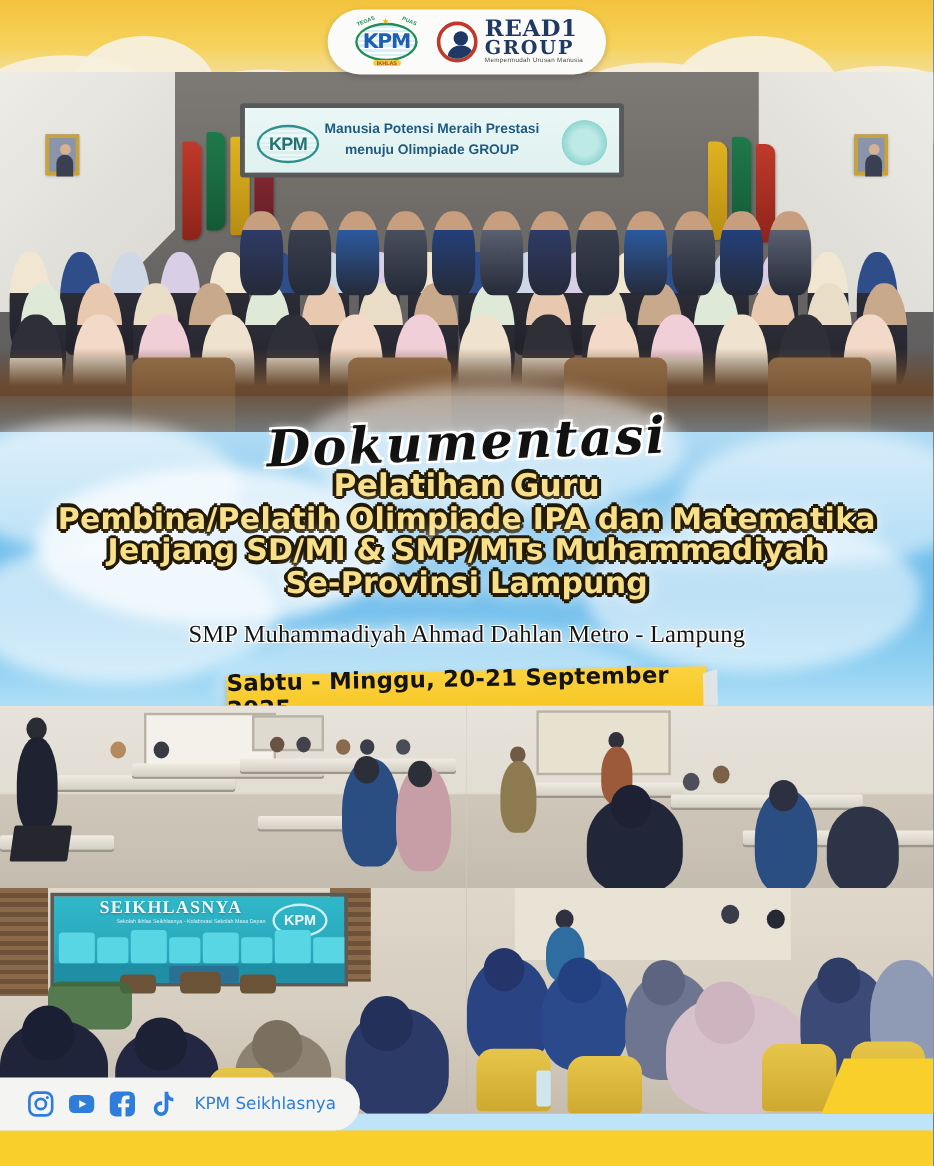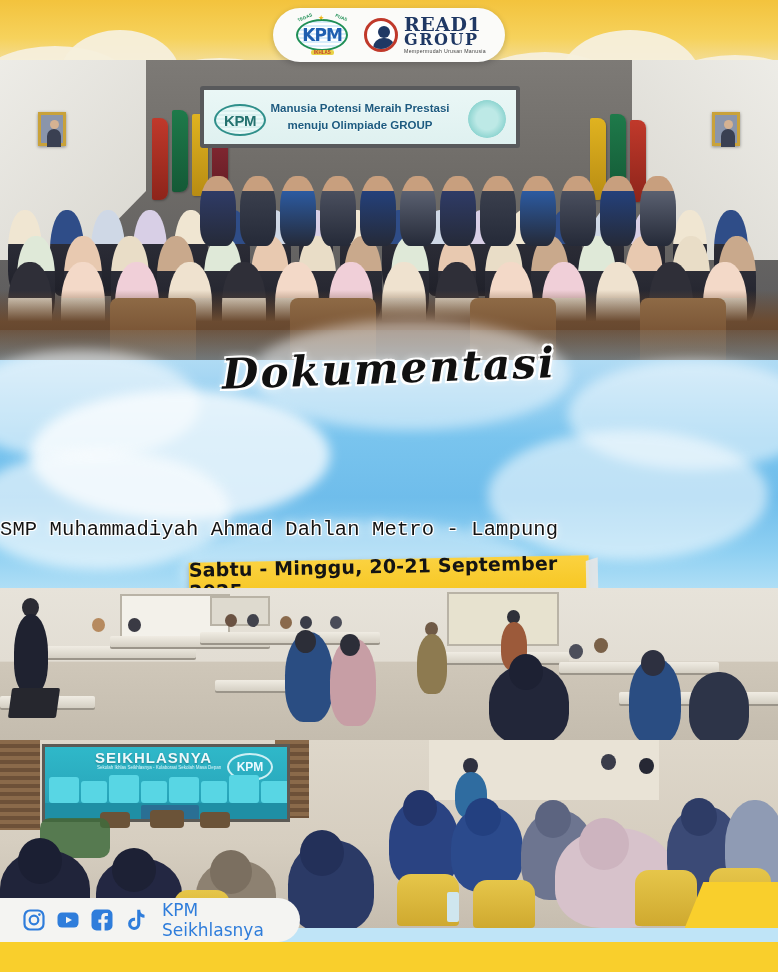--- a/index.html
+++ b/index.html
@@ -110,22 +110,22 @@
       -1.6px 1.6px 0 #231a06, 1.6px 1.6px 0 #231a06,
       -3.2px 0 0 #231a06, 3.2px 0 0 #231a06, 0 -3.2px 0 #231a06, 0 3.2px 0 #231a06,
       0 0 12px rgba(255,255,255,.95), 0 0 20px rgba(255,255,255,.85);
   }
   .t1{font-size:26px;}
   .t2{font-size:25px;}
   .t3{font-size:25px;}
   .t4{font-size:25px;}
 
   .subtitle{
-    position:absolute;left:0;top:518px;width:778px;text-align:left;
-    font-family:Liberation Mono, monospace;
+    position:absolute;left:0;top:518px;width:778px;text-align:center;
+    font-family:Liberation Serif, serif;
     font-size:20.5px;color:#141414;font-weight:500;letter-spacing:.1px;
     text-shadow:-1px -1px 0 #fff,1px -1px 0 #fff,-1px 1px 0 #fff,1px 1px 0 #fff,0 0 10px rgba(255,255,255,.9);
   }
 
   .date-ribbon{
     position:absolute;left:189px;top:559px;width:400px;height:36px;
     background:linear-gradient(180deg,#fbd240,#f6c621);
     display:flex;align-items:center;justify-content:center;
     transform:rotate(-1.1deg);
     box-shadow:0 3px 6px rgba(0,0,0,.25);
@@ -156,22 +156,22 @@
   .p3a{position:relative;width:389px;height:188px;overflow:hidden;background:#b9b0a2;}
   .p3b{position:relative;width:389px;height:188px;overflow:hidden;background:#c3bbae;}
   .hallroom{position:absolute;inset:0;
     background:linear-gradient(180deg,#ded7ca 0%,#d6cec0 55%,#c6bdaf 100%);}
   .seikhl-screen{
     position:absolute;left:42px;top:4px;width:248px;height:78px;
     background:linear-gradient(180deg,#2fb8c9 0%,#2aa9bd 60%,#2196ad 100%);
     border:3px solid #5c5a55;overflow:hidden;
   }
   .seikhl-screen .sk-title{
-    position:absolute;left:50px;top:2px;font-size:15px;font-weight:900;color:#eef9fb;letter-spacing:1px;
-    font-family:Liberation Sans, sans-serif;text-shadow:0 1px 2px rgba(0,0,0,.3);
+    position:absolute;left:38px;top:2px;font-size:15px;font-weight:900;color:#eef9fb;letter-spacing:1px;
+    font-family:Liberation Serif, serif;text-shadow:0 1px 2px rgba(0,0,0,.3);
   }
   .seikhl-screen .sk-sub{position:absolute;left:52px;top:18px;font-size:4.5px;color:#dff4f8;width:130px;line-height:1.5;}
   .seikhl-screen .sk-kpm{
     position:absolute;right:14px;top:6px;width:46px;height:28px;border-radius:50%;
     border:2px solid #cdeff4;color:#eafaff;font-size:12px;font-weight:bold;
     display:flex;align-items:center;justify-content:center;
   }
   .puzzle{position:absolute;background:#58d6e4;border-radius:3px;}
   .yellowchair{position:absolute;background:linear-gradient(180deg,#e6c64a,#cfa92f);border-radius:14px 14px 4px 4px;}
 
@@ -180,21 +180,21 @@
     position:absolute;left:0;bottom:0;width:778px;height:30px;background:#f9cf2c;
   }
   .social-pill{
     position:absolute;left:0;bottom:30px;width:300px;height:44px;
     background:#f4f4f2;border-radius:0 22px 22px 0;
     display:flex;align-items:center;gap:10px;padding-left:22px;
   }
   .sicon{width:24px;height:24px;flex:0 0 auto;}
   .brand-handle{
     font-family:"DejaVu Sans",sans-serif;
-    font-size:17px;color:#2f7ddb;font-weight:500;margin-left:4px;
+    font-size:14px;color:#2f7ddb;font-weight:500;margin-left:4px;
   }
 </style>
 </head>
 <body>
 
 <div class="poster">
 
   <div class="top-sky">
     <div class="cloudpuff" style="left:-20px;top:46px;width:150px;height:70px;"></div>
     <div class="cloudpuff" style="left:60px;top:30px;width:120px;height:90px;"></div>
@@ -333,20 +333,26 @@
     <div class="sky-cloud" style="left:30px;top:60px;width:300px;height:130px;opacity:.75;"></div>
     <div class="sky-cloud" style="left:-30px;top:120px;width:260px;height:120px;opacity:.6;"></div>
     <div class="sky-cloud" style="right:-40px;top:30px;width:250px;height:110px;opacity:.5;"></div>
     <div class="sky-cloud" style="right:10px;top:100px;width:280px;height:130px;opacity:.55;"></div>
     <div class="sky-cloud" style="left:250px;top:-10px;width:320px;height:110px;opacity:.45;"></div>
     <div class="sky-cloud" style="left:180px;top:190px;width:360px;height:100px;opacity:.35;"></div>
   </div>
 
   <div class="dokumentasi">Dokumentasi</div>
 
+  <div class="title-block">
+    <div class="t-line t1">Pelatihan Guru</div>
+    <div class="t-line t2">Pembina/Pelatih Olimpiade IPA dan Matematika</div>
+    <div class="t-line t3">Jenjang SD/MI &amp; SMP/MTs Muhammadiyah</div>
+    <div class="t-line t4">Se-Provinsi Lampung</div>
+  </div>
 
   <div class="subtitle">SMP Muhammadiyah Ahmad Dahlan Metro - Lampung</div>
 
   <div class="date-ribbon">
     <span>Sabtu - Minggu, 20-21 September 2025</span>
   </div>
 
   <div class="photo-row2">
     <div class="p2a">
       <div class="classroom"></div>

